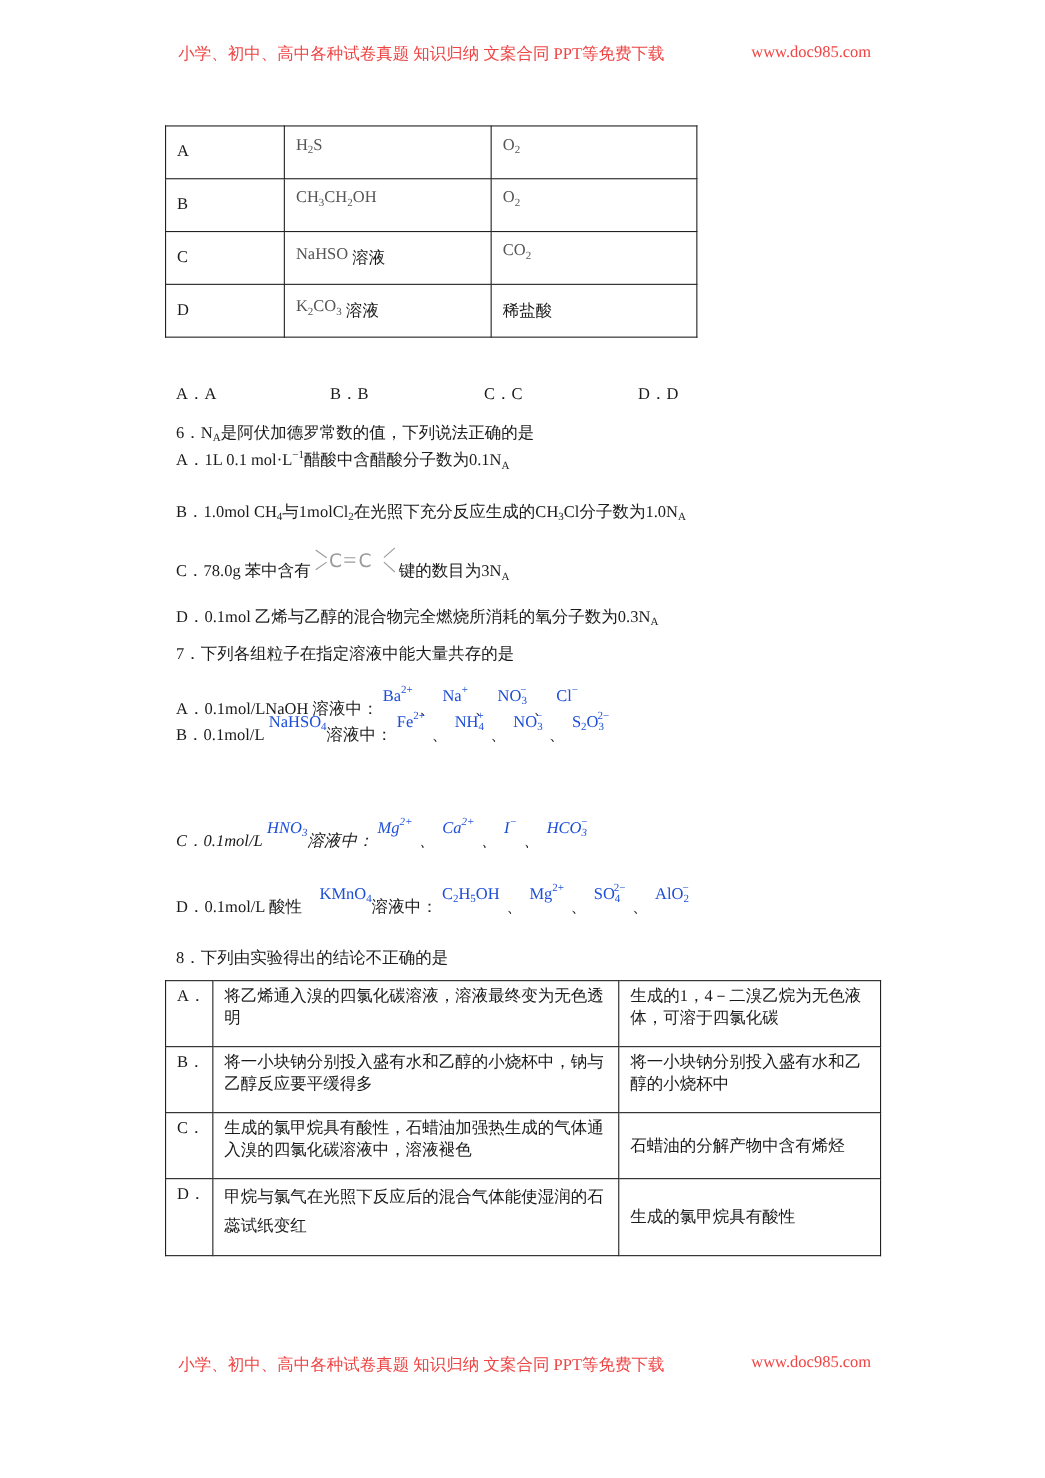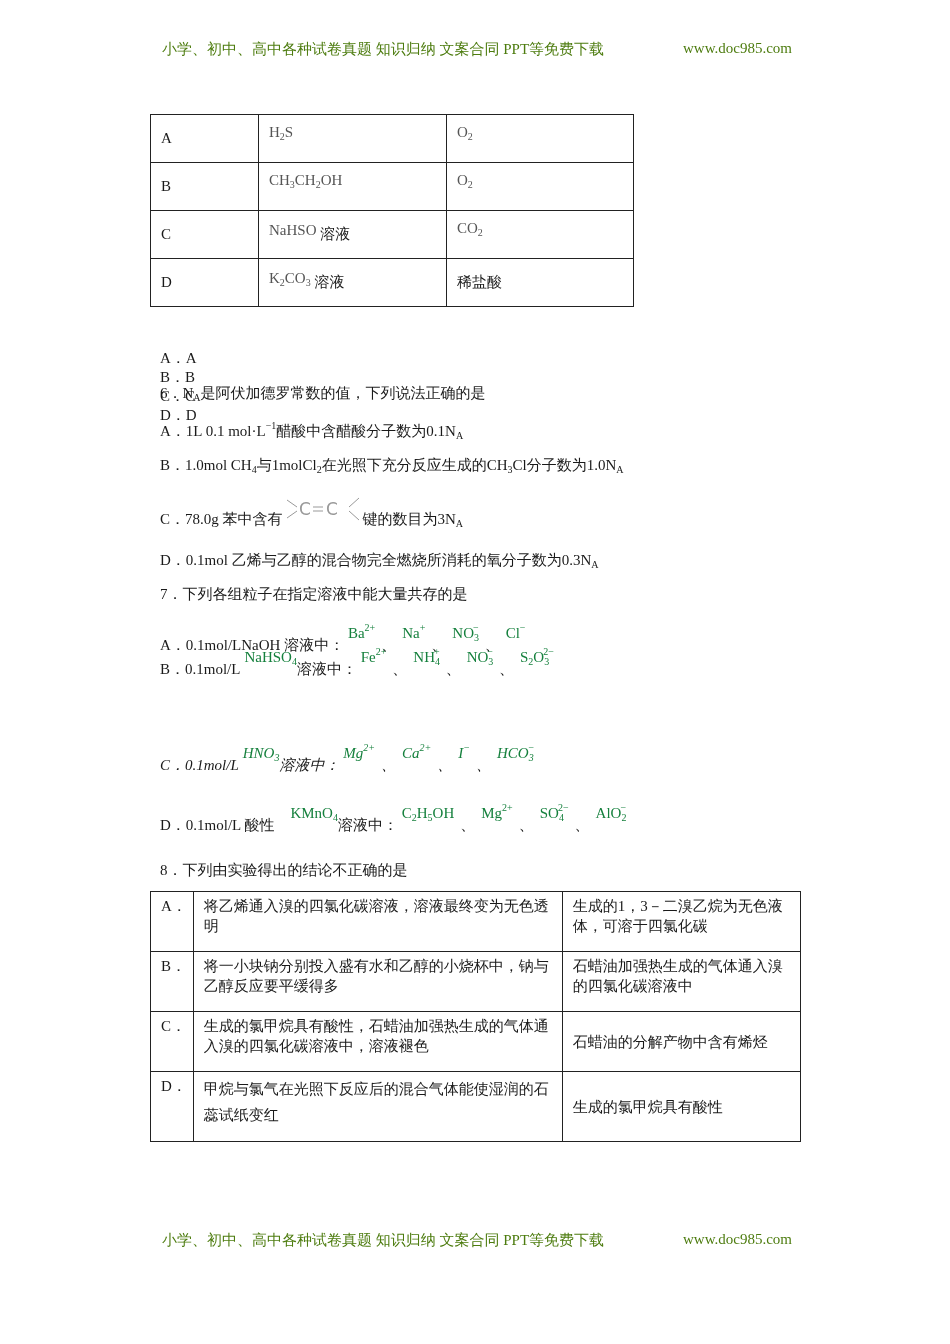--- a/index.html
+++ b/index.html
@@ -3,43 +3,43 @@
 <meta charset="utf-8">
 <style>
   html, body { margin: 0; padding: 0; background: #ffffff; }
   body {
     width: 950px; height: 1344px; position: relative; overflow: hidden;
     font-family: "Liberation Serif", "DejaVu Serif", serif;
     color: #1a1a1a; font-size: 15px;
   }
   .abs { position: absolute; }
   .header, .footer {
-    left: 162px; width: 630px; font-size: 15px; color: #4d7c0f;
+    left: 162px; width: 630px; font-size: 15px; color: #ef4444;
     display: flex; justify-content: space-between; white-space: nowrap;
   }
   .header { top: 40px; }
   .footer { top: 1231px; }
   .sub { font-size: 10px; vertical-align: -3px; }
   .sup { font-size: 10px; vertical-align: 7px; }
   .formula { color: #555; font-size: 15px; }
-  .ion { color: #15803d; position: relative; top: -12px; font-size: 15px; }
+  .ion { color: #1d4ed8; position: relative; top: -12px; font-size: 15px; }
   .ion-sep { margin: 0 6px; }
 
   table.t1 {
     position: absolute; left: 150px; top: 114px; width: 484px;
     border-collapse: collapse; font-size: 15px;
   }
   table.t1 td { border: 1px solid #222; height: 47px; padding: 0 10px; vertical-align: middle; }
   table.t1 td.c1 { width: 87px; }
   table.t1 td.c2 { width: 167px; }
   table.t1 td .inner { position: relative; top: -6px; }
 
   .line { left: 160px; white-space: nowrap; font-size: 15px; }
 
-  .choices { top: 349px; left: 160px; width: 560px; display: flex; flex-direction: column; }
+  .choices { top: 349px; left: 160px; width: 560px; display: flex; }
   .choices span { width: 166px; }
 
   .cc-struct {
     display: inline-block; width: 80px; height: 30px; position: relative;
     vertical-align: -2px; color: #999; font-family: "DejaVu Sans", sans-serif;
   }
 
   table.t2 {
     position: absolute; left: 150px; top: 891px; width: 651px;
     border-collapse: collapse; font-size: 15px;
@@ -83,21 +83,21 @@
   </table>
 
 <div class="abs choices">
   <span>A．A</span>
   <span>B．B</span>
   <span>C．C</span>
   <span>D．D</span>
 </div>
 
 <div class="abs line" style="top:384px;">6．N<span class="sub">A</span>是阿伏加德罗常数的值，下列说法正确的是</div>
-<div class="abs line" style="top:420px;">A．1L 0.1 mol·L<span class="sup">−1</span>醋酸中含醋酸分子数为0.1N<span class="sub">A</span></div>
+<div class="abs line" style="top:408px;">A．1L 0.1 mol·L<span class="sup">−1</span>醋酸中含醋酸分子数为0.1N<span class="sub">A</span></div>
 <div class="abs line" style="top:456px;">B．1.0mol CH<span class="sub">4</span>与1molCl<span class="sub">2</span>在光照下充分反应生成的CH<span class="sub">3</span>Cl分子数为1.0N<span class="sub">A</span></div>
 <div class="abs line" style="top:496px;">
   C．78.0g 苯中含有<span class="cc-struct"><svg width="80" height="30" viewBox="0 0 80 30">
         <g stroke="#999" stroke-width="1" fill="none">
           <line x1="4" y1="4" x2="14" y2="11"></line>
           <line x1="4" y1="22" x2="14" y2="15"></line>
           <line x1="66" y1="11" x2="76" y2="2"></line>
           <line x1="66" y1="15" x2="76" y2="24"></line>
           <line x1="30" y1="11" x2="40" y2="11"></line>
           <line x1="30" y1="15" x2="40" y2="15"></line>
@@ -130,26 +130,26 @@
   <span class="ion">C<span class="sub">2</span>H<span class="sub">5</span>OH</span><span class="ion-sep">、</span><span class="ion">Mg<span class="sup">2+</span></span><span class="ion-sep">、</span><span class="ion">SO<span class="sub">4</span><span class="sup" style="margin-left:-6px;">2−</span></span><span class="ion-sep">、</span><span class="ion">AlO<span class="sub">2</span><span class="sup" style="margin-left:-6px;">−</span></span>
 </div>
 
 <div class="abs line" style="top:861px;">8．下列由实验得出的结论不正确的是</div>
 
 <table class="t2">
   <tbody>
   <tr style="height:60px;">
     <td class="lbl">A．</td>
     <td class="exp">将乙烯通入溴的四氯化碳溶液，溶液最终变为无色透明</td>
-    <td>生成的1，3－二溴乙烷为无色液体，可溶于四氯化碳</td>
+    <td>生成的1，4－二溴乙烷为无色液体，可溶于四氯化碳</td>
   </tr>
   <tr style="height:60px;">
     <td class="lbl">B．</td>
     <td class="exp">将一小块钠分别投入盛有水和乙醇的小烧杯中，钠与乙醇反应要平缓得多</td>
-    <td>石蜡油加强热生成的气体通入溴的四氯化碳溶液中</td>
+    <td>将一小块钠分别投入盛有水和乙醇的小烧杯中</td>
   </tr>
   <tr style="height:60px;">
     <td class="lbl">C．</td>
     <td class="exp">生成的氯甲烷具有酸性，石蜡油加强热生成的气体通入溴的四氯化碳溶液中，溶液褪色</td>
     <td class="mid">石蜡油的分解产物中含有烯烃</td>
   </tr>
   <tr style="height:70px;">
     <td class="lbl">D．</td>
     <td class="exp" style="line-height:26px;">甲烷与氯气在光照下反应后的混合气体能使湿润的石蕊试纸变红</td>
     <td class="mid">生成的氯甲烷具有酸性</td>

